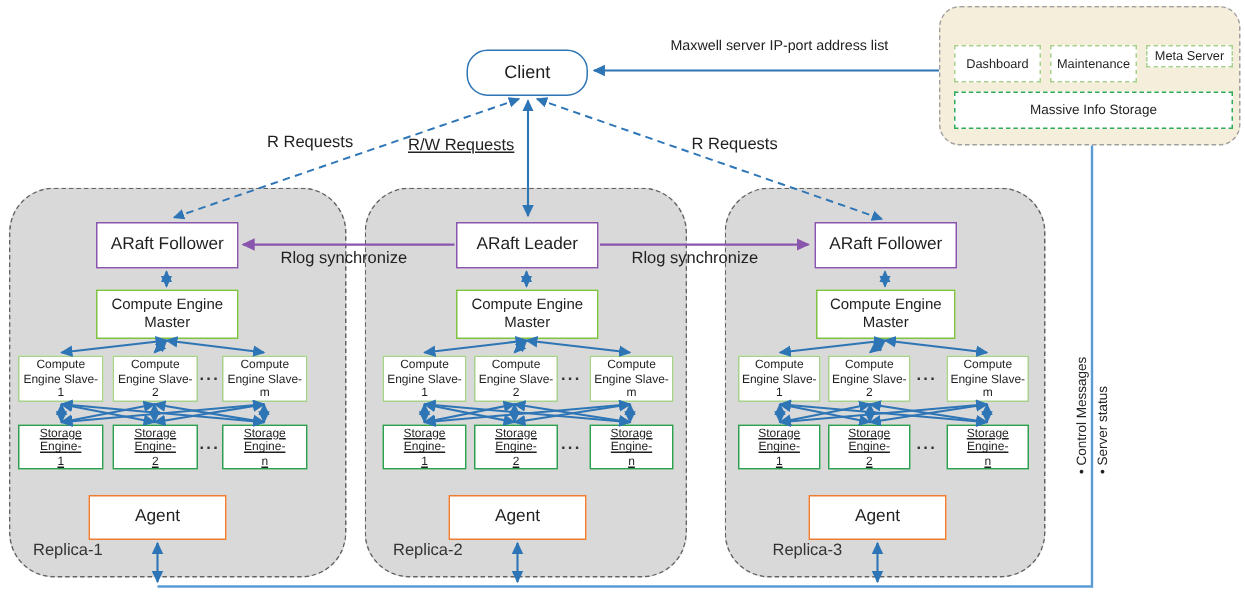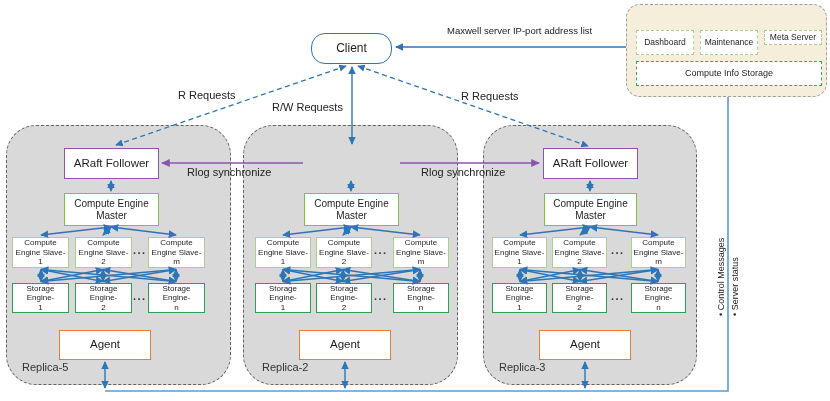--- a/index.html
+++ b/index.html
@@ -10,21 +10,21 @@
   }
   .box {
     position:absolute; background:#ffffff; box-sizing:border-box;
     display:flex; align-items:center; justify-content:center;
     text-align:center; line-height:1.2;
   }
   .client  { border:1.6px solid #2e75b6; border-radius:14px; font-size:12px; }
   .araft   { border:1.5px solid #8a56ad; font-size:11.5px; }
   .master  { border:1.3px solid #7fc241; font-size:10px; padding:1px 2px; }
   .slave   { border:1.2px solid #a9d18e; font-size:8px; padding:1px; }
-  .storage { border:1.4px solid #2e9e4f; font-size:8px; padding:13px; }
+  .storage { border:1.4px solid #2e9e4f; font-size:8px; padding:13px;text-decoration:underline; }
   .agent   { border:1.6px solid #ed7d31; font-size:11.5px;align-items:center; }
   .replica {
     position:absolute; background:#d9d9d9;
     border:1.7px dashed #636363; border-radius:30px; box-sizing:border-box;
   }
   .replica-name { position:absolute; font-size:11px; color:#333333; }
   .cserver {
     position:absolute; background:#f4eedb;
     border:1.5px dashed #9f9f9f; border-radius:14px; box-sizing:border-box;
   }
@@ -67,21 +67,21 @@
     <div class="box cs-module" style="left:73px; top:25px; width:58px; height:25px;">
       <span>Maintenance</span>
     </div>
     <div class="box cs-module" style="left:9px; top:25px; width:58px; height:25px;">
       <span>Dashboard</span>
     </div>
     <div class="box cs-module" style="left:137px; top:25px; width:58px; height:15px;">
       <span>Meta Server</span>
     </div>
     <div class="box cs-storage" style="left:9px; top:56px; width:186px; height:25px;">
-      <span>Compute Info Storage</span>
+      <span>Massive Info Storage</span>
     </div>
   </div>
 
   <div class="box araft" style="left:64px; top:148px; width:95px; height:31px;">
     <span>ARaft Follower</span>
   </div>
   <div class="box master" style="left:64px; top:193px; width:95px; height:33px;">
     <span>Compute Engine Master</span>
   </div>
   <div class="box slave" style="left:12px; top:237px; width:57px; height:31px;">
@@ -100,22 +100,25 @@
   <div class="box storage" style="left:75px; top:283px; width:57px; height:30px;">
     <span>Storage Engine-2</span>
   </div>
   <div class="dots" style="left:133px; top:291px;">...</div>
   <div class="box storage" style="left:148px; top:283px; width:57px; height:30px;">
     <span>Storage Engine-n</span>
   </div>
   <div class="box agent" style="left:59px; top:330px; width:92px; height:30px;">
     <span>Agent</span>
   </div>
-  <div class="replica-name" style="left:22px; top:361px;">Replica-5</div>
-
+  <div class="replica-name" style="left:22px; top:361px;">Replica-1</div>
+
+  <div class="box araft" style="left:304px; top:148px; width:95px; height:31px;">
+    <span>ARaft Leader</span>
+  </div>
   <div class="box master" style="left:304px; top:193px; width:95px; height:33px;">
     <span>Compute Engine Master</span>
   </div>
   <div class="box slave" style="left:255px; top:237px; width:56px; height:31px;">
     <span>Compute Engine Slave-1</span>
   </div>
   <div class="box slave" style="left:316px; top:237px; width:56px; height:31px;">
     <span>Compute Engine Slave-2</span>
   </div>
   <div class="dots" style="left:374px; top:245px;">...</div>
@@ -159,25 +162,25 @@
   <div class="box storage" style="left:552px; top:283px; width:55px; height:30px;">
     <span>Storage Engine-2</span>
   </div>
   <div class="dots" style="left:611px; top:291px;">...</div>
   <div class="box storage" style="left:631px; top:283px; width:55px; height:30px;">
     <span>Storage Engine-n</span>
   </div>
   <div class="box agent" style="left:539px; top:330px; width:92px; height:30px;">
     <span>Agent</span>
   </div>
-  <div class="replica-name" style="left:499px; top:361px;">Replica-3</div>
+  <div class="replica-name" style="left:515px; top:361px;">Replica-3</div>
 
   <div class="elabel small" style="left:447px; top:25px;">Maxwell server IP-port address list</div>
   <div class="elabel" style="left:178px; top:89px;">R Requests</div>
-  <div class="elabel" style="left:272px; top:101px;">R/W Requests</div>
+  <div class="elabel" style="left:272px; top:91px;text-decoration:underline;">R/W Requests</div>
   <div class="elabel" style="left:461px; top:90px;">R Requests</div>
   <div class="elabel" style="left:187px; top:166px;">Rlog synchronize</div>
   <div class="elabel" style="left:421px; top:166px;">Rlog synchronize</div>
 
   <div class="vlabels">
     <span class="bullet-item">Control Messages</span>
     <span class="bullet-item">Server status</span>
   </div>
 
   <svg class="wires" width="830" height="401" viewBox="0 0 830 401">

